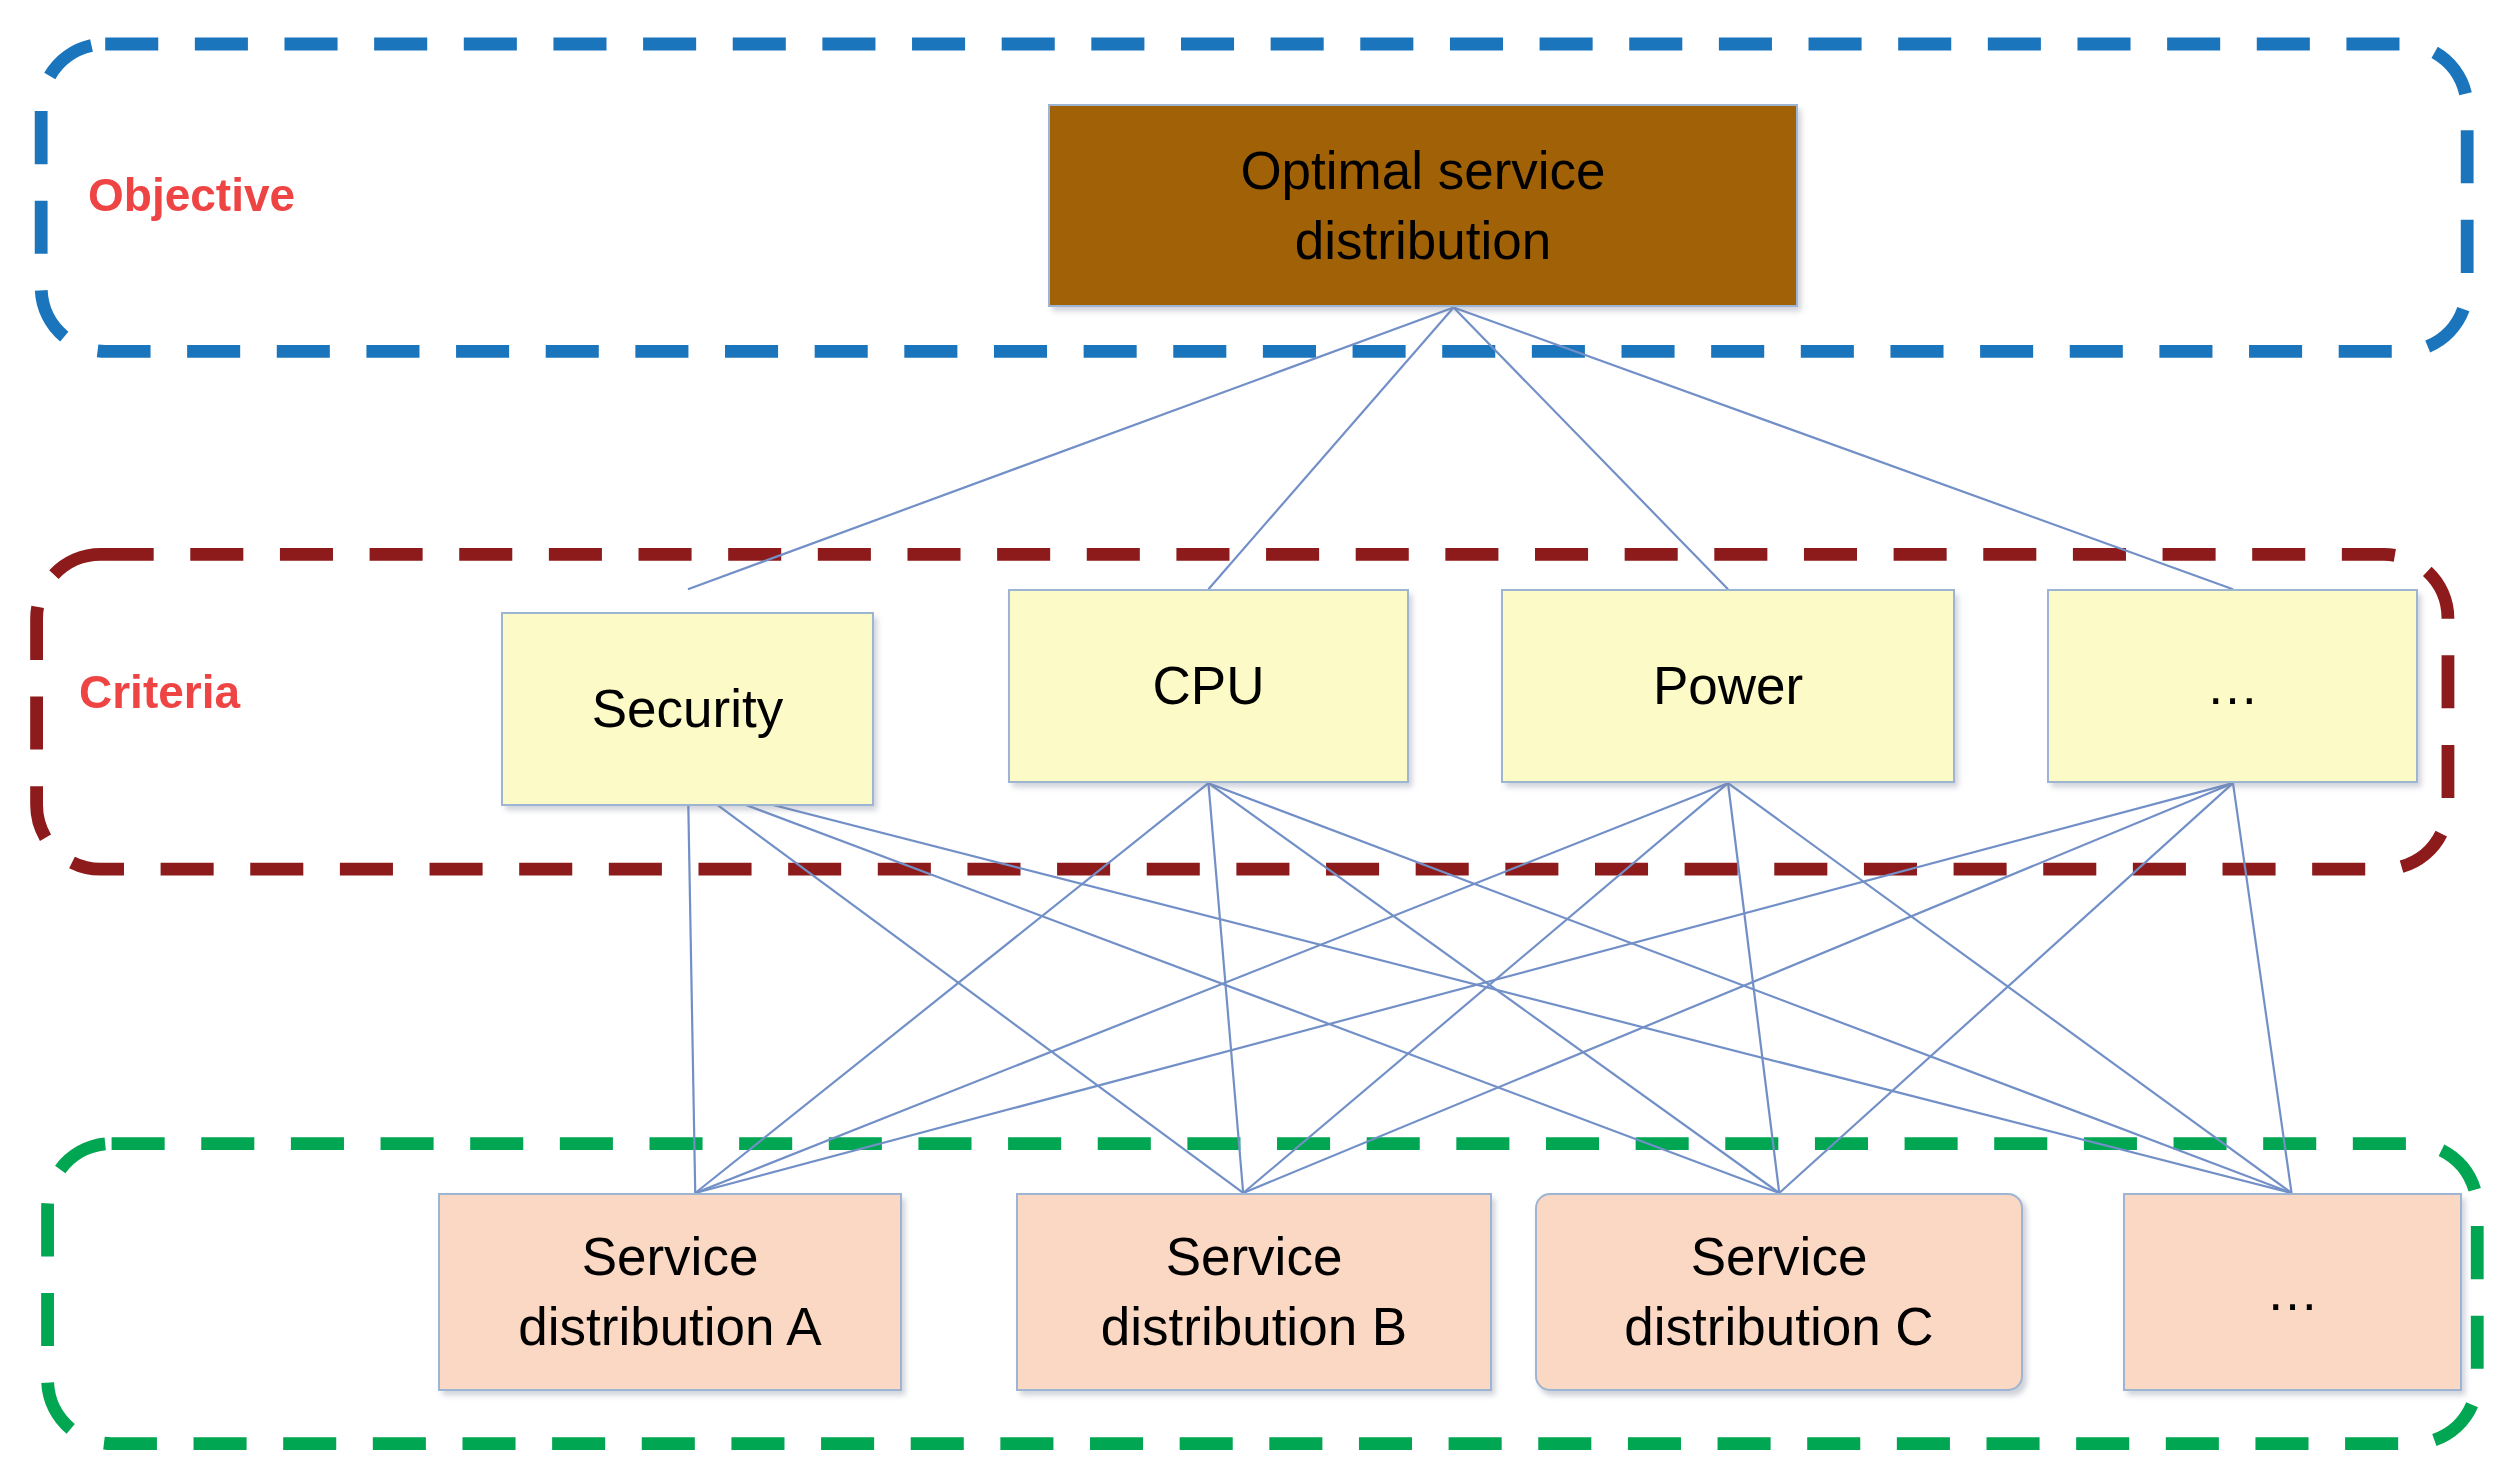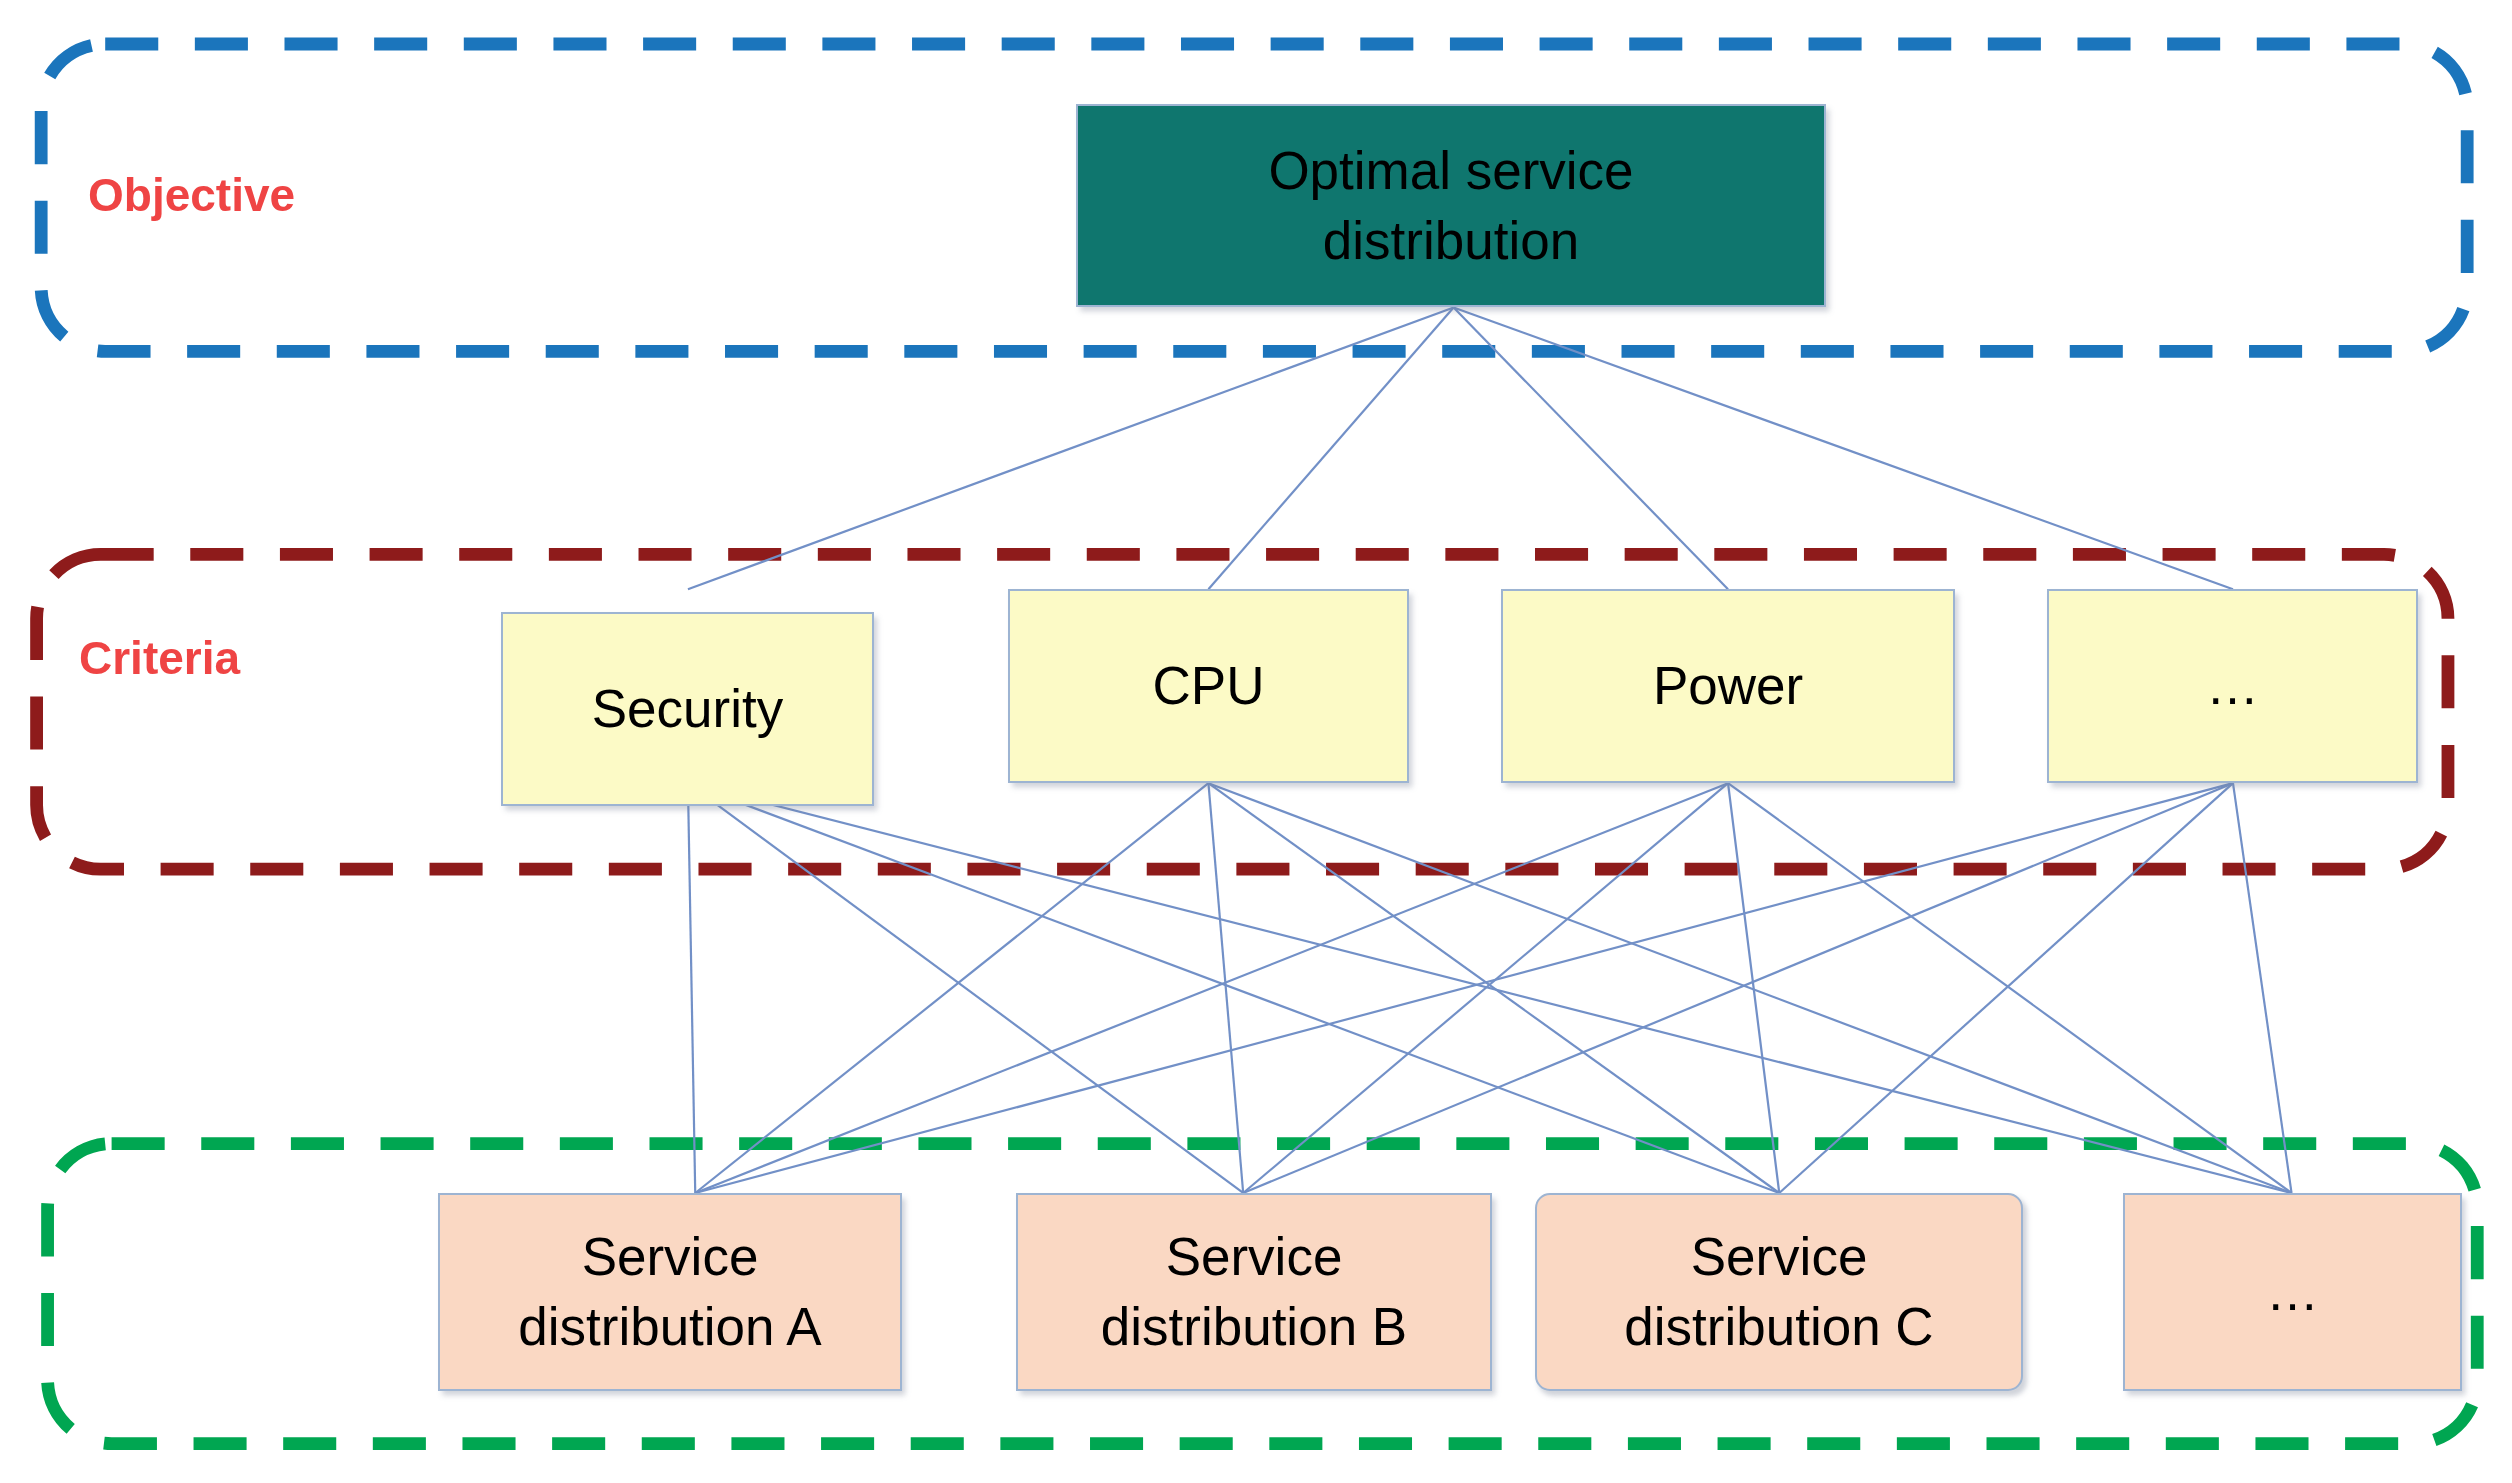--- a/index.html
+++ b/index.html
@@ -30,38 +30,38 @@
     text-align: center;
     border: 2.7px solid #9DB4D2;
     box-shadow: 3.7px 4.6px 5.5px rgba(120,130,150,0.35);
     color: #000000;
     font-size: 53px;
     line-height: 1.32;
     box-sizing: border-box;
   }
   .node .txt { display: inline-block; }
 
-  .node-objective { left: 1076px; top: 104px; width: 750px; height: 203px; background: #0f766e; }
+  .node-objective { left: 1048px; top: 104px; width: 750px; height: 203px; background: #a16207; }
   .node-objective .txt { max-width: 549px; }
 
   .node-criteria { top: 589px; height: 194px; background: #FCFAC6; }
   .node-security { left: 501px;  width: 373px; margin-top: 23px; }
   .node-cpu      { left: 1008px; width: 401px; }
   .node-power    { left: 1501px; width: 454px; }
   .node-crit-more{ left: 2047px; width: 371px; }
 
   .node-alt { top: 1193px; height: 198px; background: #FAD8C3; }
   .node-alt-a    { left: 438px;  width: 464px; }
   .node-alt-b    { left: 1016px; width: 476px; }
   .node-alt-c    { left: 1535px; width: 488px; border-radius: 15px; }
   .node-alt-more { left: 2123px; width: 339px; }
   .node-alt .txt { max-width: 421px; }
 
   .lbl-objective    { left: 88px; top: 172px; }
-  .lbl-criteria     { left: 79px; top: 635px; }
+  .lbl-criteria     { left: 79px; top: 669px; }
   .lbl-alternatives { left: 82px; top: 1261px; }
 </style>
 </head>
 <body>
 
 <div id="canvas">
 
   <svg id="wires" viewBox="0 0 2746 1622">
 
     <rect x="45" y="48" width="2652" height="336" rx="70" fill="none" stroke="#1B75BC" stroke-width="14" stroke-dasharray="58 40"></rect>

